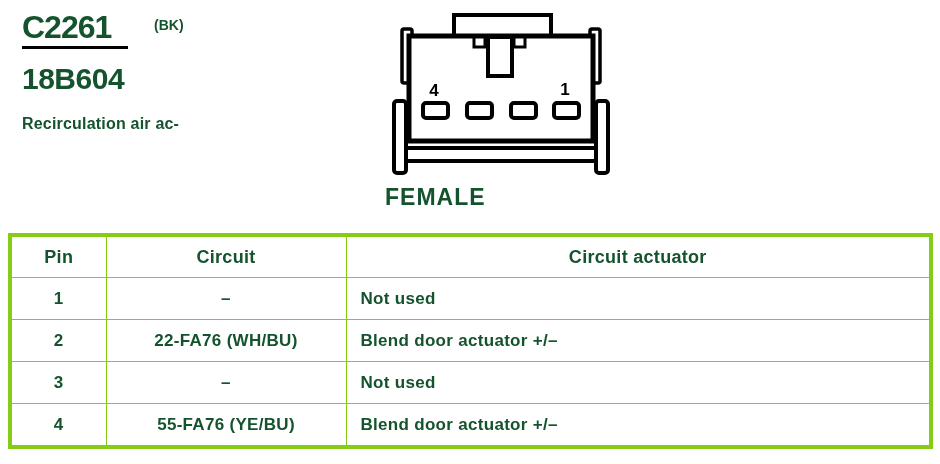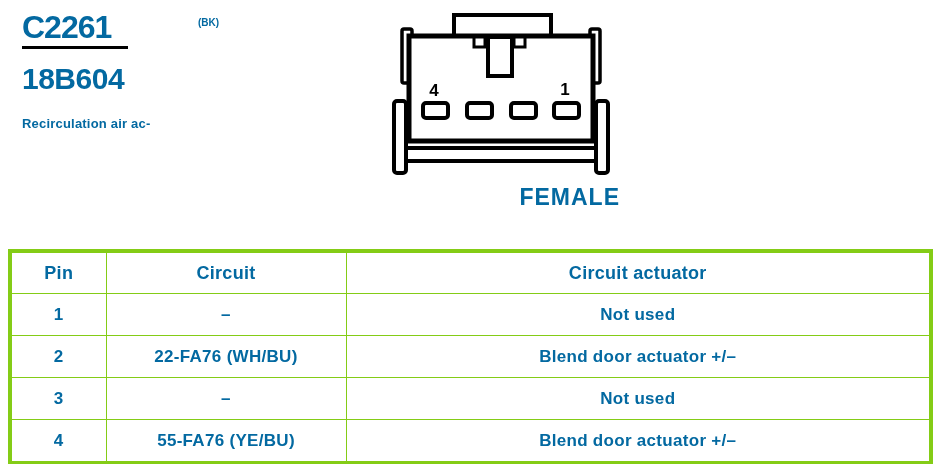--- a/index.html
+++ b/index.html
@@ -7,21 +7,21 @@
     padding: 0;
     background: #ffffff;
     font-family: "Liberation Sans", sans-serif;
     -webkit-font-smoothing: none;
   }
   #page {
     position: relative;
     width: 940px;
     height: 464px;
     background: #ffffff;
-    color: #0369a1;
+    color: #14532d;
     overflow: hidden;
   }
 
   
   .connector-id {
     position: absolute;
     left: 22px;
     top: 11px;
     font-size: 32px;
     font-weight: 700;
@@ -33,59 +33,58 @@
     left: 22px;
     top: 46px;
     width: 106px;
     height: 3px;
     background: #000;
   }
   .color-code {
     position: absolute;
     left: 154px;
     top: 18px;
-    font-size: 10px;
-    font-weight: 600;
-    line-height: 1;
-    margin-left: 44px;
+    font-size: 14px;
+    font-weight: 600;
+    line-height: 1;
   }
   .part-number {
     position: absolute;
     left: 22px;
     top: 64px;
     font-size: 30px;
     font-weight: 700;
     letter-spacing: -0.5px;
     line-height: 1;
   }
   .description {
     position: absolute;
     left: 22px;
     top: 114px;
-    font-size: 13px;
+    font-size: 16px;
     font-weight: 600;
     line-height: 20px;
     letter-spacing: 0.2px;
     text-align: right;
   }
 
   
   .connector-figure {
     position: absolute;
     left: 385px;
     top: 5px;
     width: 235px;
     height: 175px;
   }
   .gender-label {
     position: absolute;
     left: 385px;
     top: 186px;
     width: 235px;
-    text-align: right;
+    text-align: left;
     font-size: 23px;
     font-weight: 700;
     letter-spacing: 1px;
     line-height: 1;
   }
   .pin-num {
     font-family: "Liberation Sans", sans-serif;
     font-size: 17px;
     font-weight: 600;
   }
@@ -94,21 +93,20 @@
   .pin-table {
     position: absolute;
     left: 8px;
     top: 233px;
     width: 925px;
     border-collapse: collapse;
     table-layout: fixed;
   }
   .pin-table, .pin-table th, .pin-table td {
     border: 1px solid #84cc16;
-    margin-top: 16px;
   }
   .pin-table {
     border-width: 4px;
   }
   .pin-table th {
     height: 40px;
     font-size: 18px;
     font-weight: 700;
     letter-spacing: 0.3px;
     text-align: center;
@@ -120,21 +118,21 @@
     font-size: 17px;
     font-weight: 600;
     letter-spacing: 0.3px;
     vertical-align: middle;
     padding: 0;
   }
   .col-pin     { width: 96px;  }
   .col-circuit { width: 240px; }
   .col-func    { width: auto;  }
   td.cell-pin, td.cell-circuit { text-align: center; }
-  td.cell-func { text-align: center; }
+  td.cell-func { text-align: left; padding-left: 14px; }
 </style>
 </head>
 <body>
 
 <div id="page">
 
   <div class="connector-id">C2261</div>
   <div class="id-underline"></div>
   <div class="color-code">(BK)</div>
   <div class="part-number">18B604</div>

